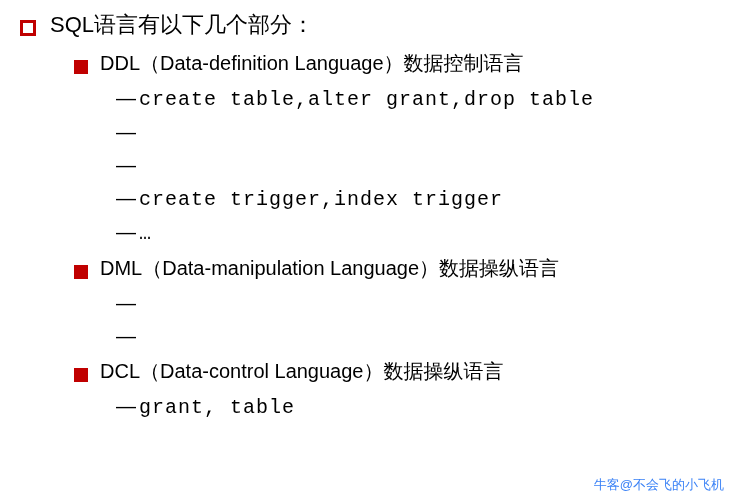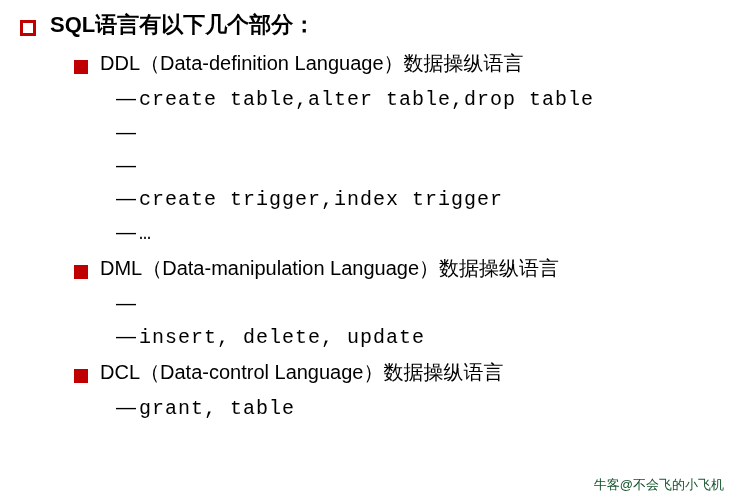--- a/index.html
+++ b/index.html
@@ -30,59 +30,59 @@
   .bullet-solid {
     width: 14px;
     height: 14px;
     background: #c00000;
     margin-right: 12px;
     flex-shrink: 0;
     position: relative;
     top: 4px;
   }
   .title {
-    font-weight: bold;
+    font-weight: normal;
     font-size: 22px;
   }
   .level2 {
     margin-left: 54px;
   }
   .level3 {
     margin-left: 96px;
     font-family: "Courier New", monospace;
     letter-spacing: 1px;
   }
   .dash {
     margin-right: 2px;
     font-family: Arial, sans-serif;
   }
   .watermark {
     position: fixed;
     right: 10px;
     bottom: 6px;
     font-size: 13px;
-    color: #14532d;
+    color: #3b82f6;
     font-family: "Microsoft YaHei", sans-serif;
   }
 </style>
 </head>
 <body>
 
 <div class="row">
   <span class="bullet-outline"></span>
   <span class="title">SQL语言有以下几个部分：</span>
 </div>
 
 <div class="row level2">
   <span class="bullet-solid"></span>
-  <span>DDL（Data-definition Language）数据操纵语言</span>
+  <span>DDL（Data-definition Language）数据控制语言</span>
 </div>
 <div class="row level3">
     <span class="dash">—</span>
-    <span>create table,alter table,drop table</span>
+    <span>create table,alter grant,drop table</span>
   </div>
 <div class="row level3">
     <span class="dash">—</span>
   </div>
 <div class="row level3">
     <span class="dash">—</span>
   </div>
 <div class="row level3">
     <span class="dash">—</span>
     <span>create trigger,index trigger</span>
@@ -94,21 +94,20 @@
 
 <div class="row level2">
   <span class="bullet-solid"></span>
   <span>DML（Data-manipulation Language）数据操纵语言</span>
 </div>
 <div class="row level3">
     <span class="dash">—</span>
   </div>
 <div class="row level3">
     <span class="dash">—</span>
-    <span>insert, delete, update</span>
   </div>
 
 <div class="row level2">
   <span class="bullet-solid"></span>
   <span>DCL（Data-control Language）数据操纵语言</span>
 </div>
 <div class="row level3">
     <span class="dash">—</span>
     <span>grant, table</span>
   </div>

